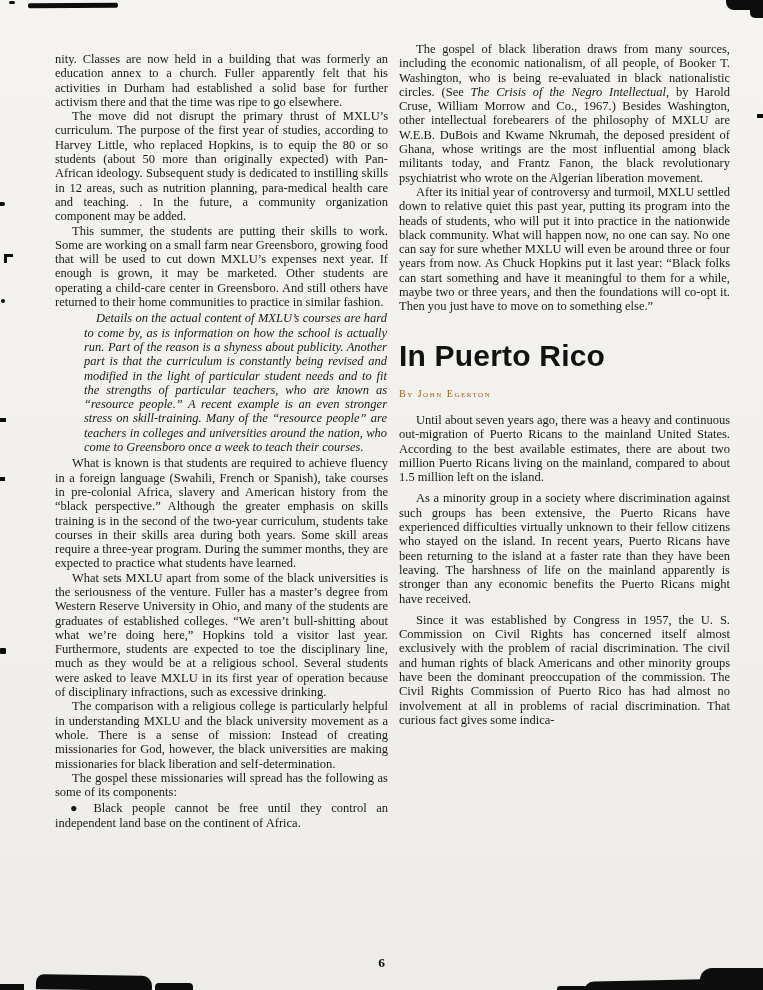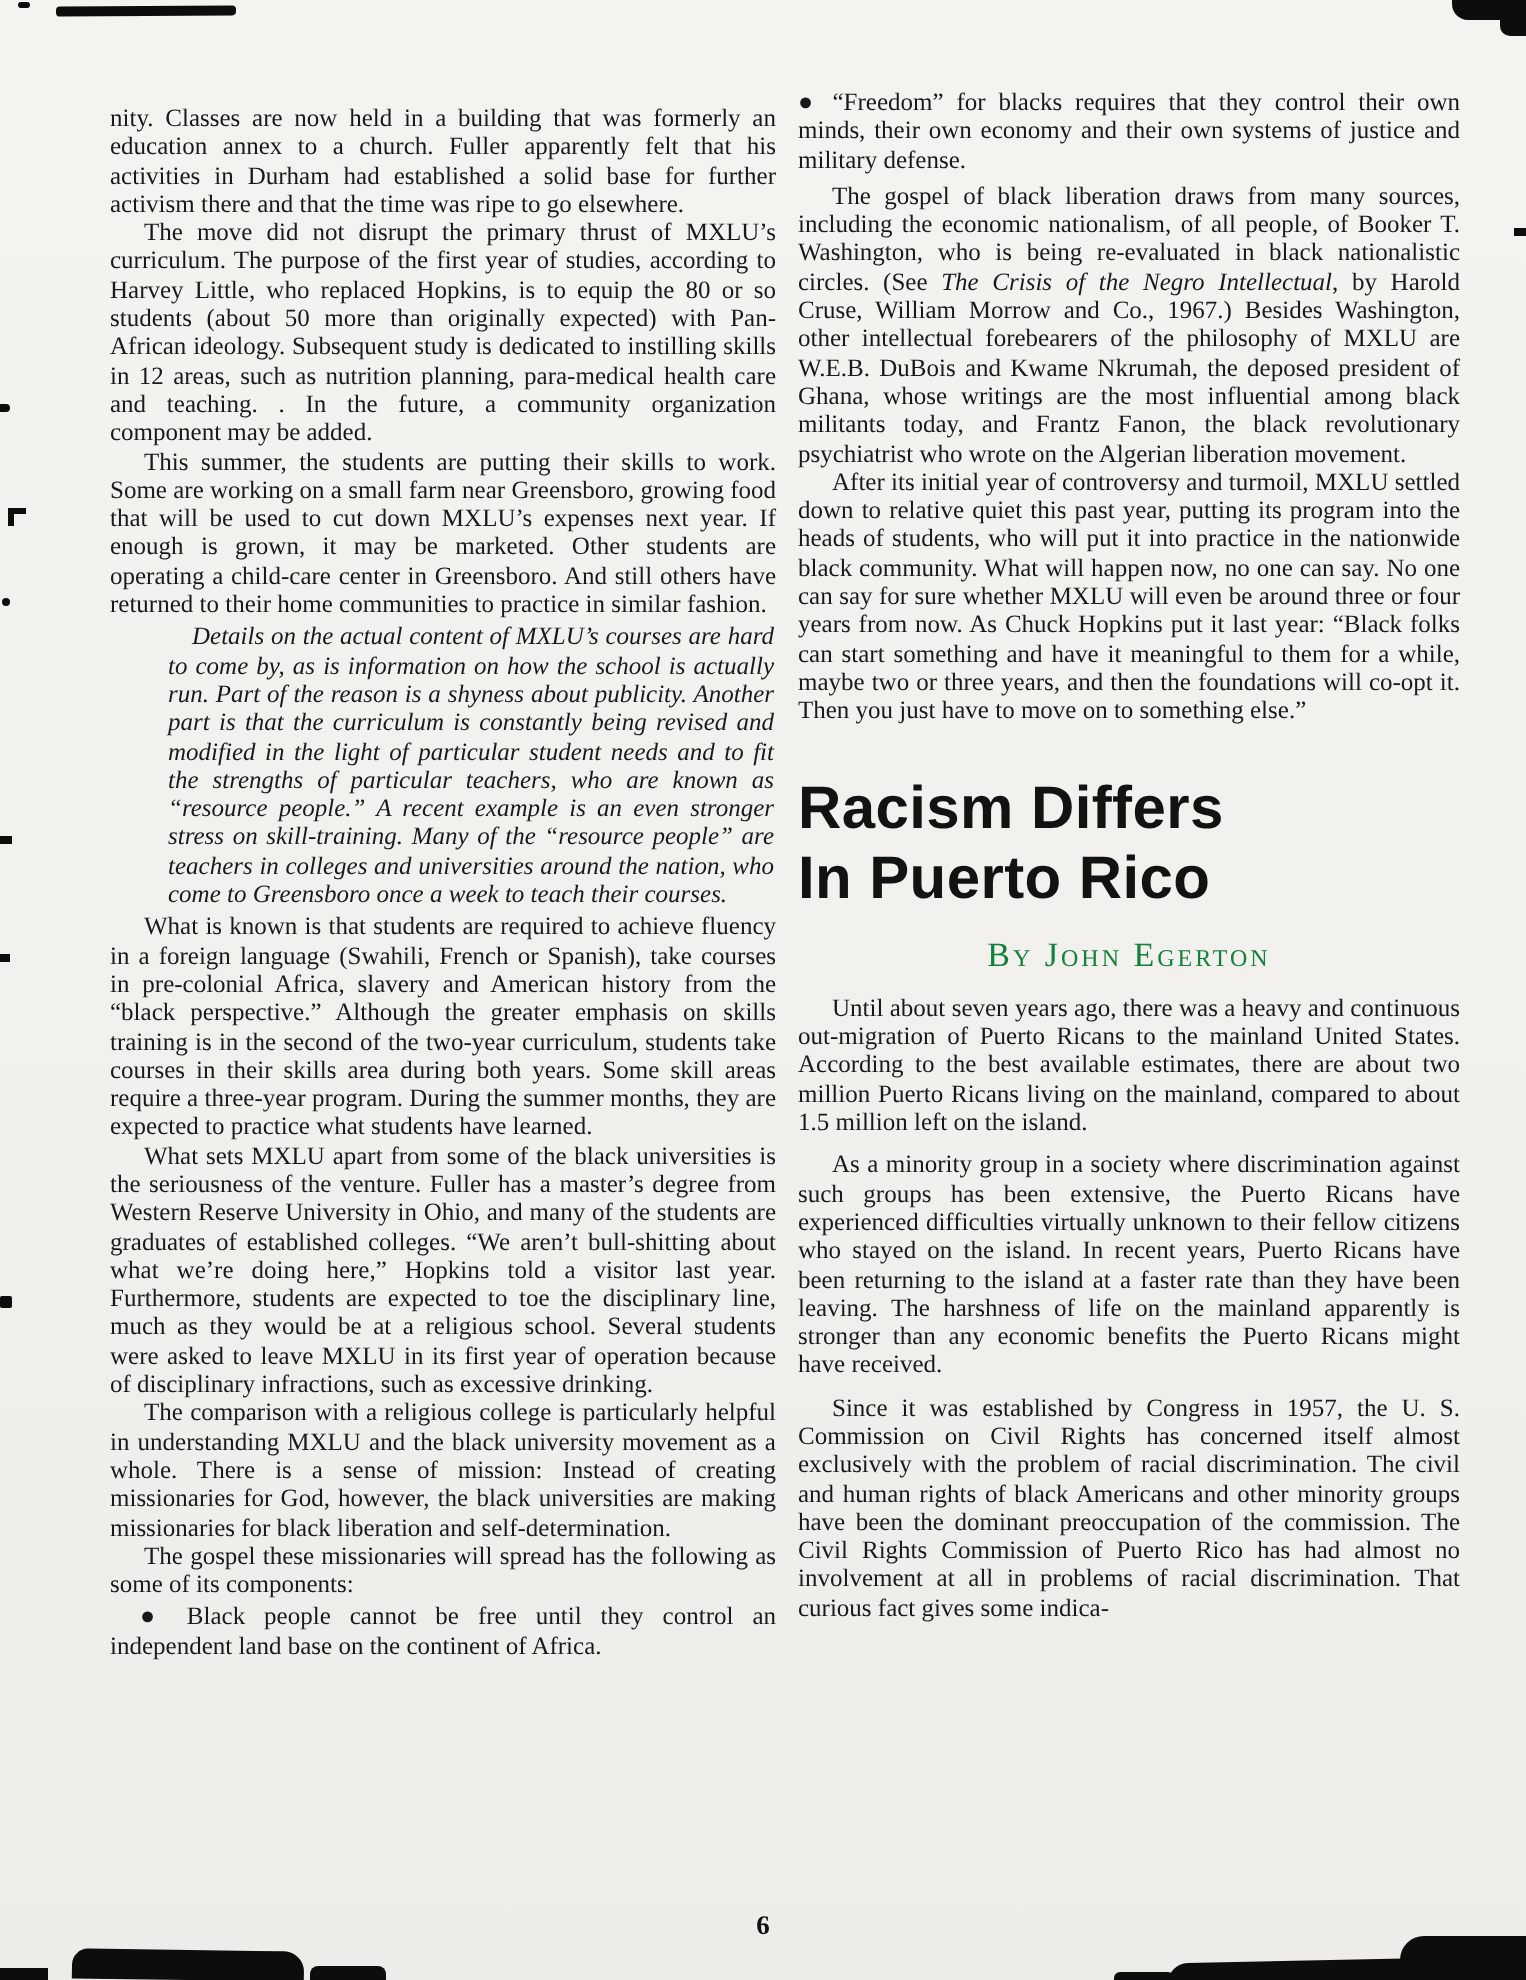--- a/index.html
+++ b/index.html
@@ -35,24 +35,23 @@
     line-height:35px;
     letter-spacing:0.2px;
     color:#121212;
     margin:24px 0 0 0;
     text-align:left;
   }
   .headline .hl-line { display:block; }
   .byline {
     font-variant:small-caps;
     letter-spacing:1.5px;
-    text-align:center;
-    font-size:17px;
+    font-size:10px;
     margin:14px 0 12px 0;
-    color:#15803d;
+    color:#a16207;
   }
   .pr-p { margin-bottom:7px; }
   .page-number {
     position:absolute;
     left:0; top:955px; width:763px;
     text-align:center;
     font-weight:700;
     font-size:13.5px;
     color:#111;
   }
@@ -86,26 +85,24 @@
   <p>This summer, the students are putting their skills to work.  Some are working on a small farm near Greensboro, growing food that will be used to cut down MXLU’s expenses next year.  If enough is grown, it may be marketed.  Other students are operating a child-care center in Greensboro.  And still others have returned to their home communities to practice in similar fashion.</p>
   <p class="quote">Details on the actual content of MXLU’s courses are hard to come by, as is information on how the school is actually run.  Part of the reason is a shyness about publicity.  Another part is that the curriculum is constantly being revised and modified in the light of particular student needs and to fit the strengths of particular teachers, who are known as “resource people.”  A recent example is an even stronger stress on skill-training.  Many of the “resource people” are teachers in colleges and universities around the nation, who come to Greensboro once a week to teach their courses.</p>
   <p>What is known is that students are required to achieve fluency in a foreign language (Swahili, French or Spanish), take courses in pre-colonial Africa, slavery and American history from the “black perspective.” Although the greater emphasis on skills training is in the second of the two-year curriculum, students take courses in their skills area during both years.  Some skill areas require a three-year program.  During the summer months, they are expected to practice what students have learned.</p>
   <p>What sets MXLU apart from some of the black universities is the seriousness of the venture.  Fuller has a master’s degree from Western Reserve University in Ohio, and many of the students are graduates of established colleges.  “We aren’t bull-shitting about what we’re doing here,” Hopkins told a visitor last year.  Furthermore, students are expected to toe the disciplinary line, much as they would be at a religious school.  Several students were asked to leave MXLU in its first year of operation because of disciplinary infractions, such as excessive drinking.</p>
   <p>The comparison with a religious college is particularly helpful in understanding MXLU and the black university movement as a whole.  There is a sense of mission: Instead of creating missionaries for God, however, the black universities are making missionaries for black liberation and self-determination.</p>
   <p>The gospel these missionaries will spread has the following as some of its components:</p>
   <p class="bullet">●  Black people cannot be free until they control an independent land base on the continent of Africa.</p>
 </div>
 
 <div class="column col-right">
-  <p class="bullet first">●  “Freedom” for blacks requires that they control their own minds, their own economy and their own systems of justice and military defense.</p>
   <p><span>The gospel of black liberation draws from many sources, including the economic nationalism, of all people, of Booker T. Washington, who is being re-evaluated in black nationalistic circles.  (See </span><i>The Crisis of the Negro Intellectual</i><span>, by Harold Cruse, William Morrow and Co., 1967.)  Besides Washington, other intellectual forebearers of the philosophy of MXLU are W.E.B. DuBois and Kwame Nkrumah, the deposed president of Ghana, whose writings are the most influential among black militants today, and Frantz Fanon, the black revolutionary psychiatrist who wrote on the Algerian liberation movement.</span></p>
   <p>After its initial year of controversy and turmoil, MXLU settled down to relative quiet this past year, putting its program into the heads of students, who will put it into practice in the nationwide black community.  What will happen now, no one can say.  No one can say for sure whether MXLU will even be around three or four years from now.  As Chuck Hopkins put it last year: “Black folks can start something and have it meaningful to them for a while, maybe two or three years, and then the foundations will co-opt it.  Then you just have to move on to something else.”</p>
 
   <h1 class="headline">
-    <span class="hl-line">Racism Differs</span>
     <span class="hl-line">In Puerto Rico</span>
   </h1>
   <div class="byline">By John Egerton</div>
 
   <p class="pr-p">Until about seven years ago, there was a heavy and continuous out-migration of Puerto Ricans to the mainland United States.  According to the best available estimates, there are about two million Puerto Ricans living on the mainland, compared to about 1.5 million left on the island.</p>
   <p class="pr-p">As a minority group in a society where discrimination against such groups has been extensive, the Puerto Ricans have experienced difficulties virtually unknown to their fellow citizens who stayed on the island.  In recent years, Puerto Ricans have been returning to the island at a faster rate than they have been leaving.  The harshness of life on the mainland apparently is stronger than any economic benefits the Puerto Ricans might have received.</p>
   <p class="pr-p">Since it was established by Congress in 1957, the U. S. Commission on Civil Rights has concerned itself almost exclusively with the problem of racial discrimination. The civil and human rights of black Americans and other minority groups have been the dominant preoccupation of the commission.  The Civil Rights Commission of Puerto Rico has had almost no involvement at all in problems of racial discrimination.  That curious fact gives some indica-</p>
 </div>
 
 <div class="page-number">6</div>

